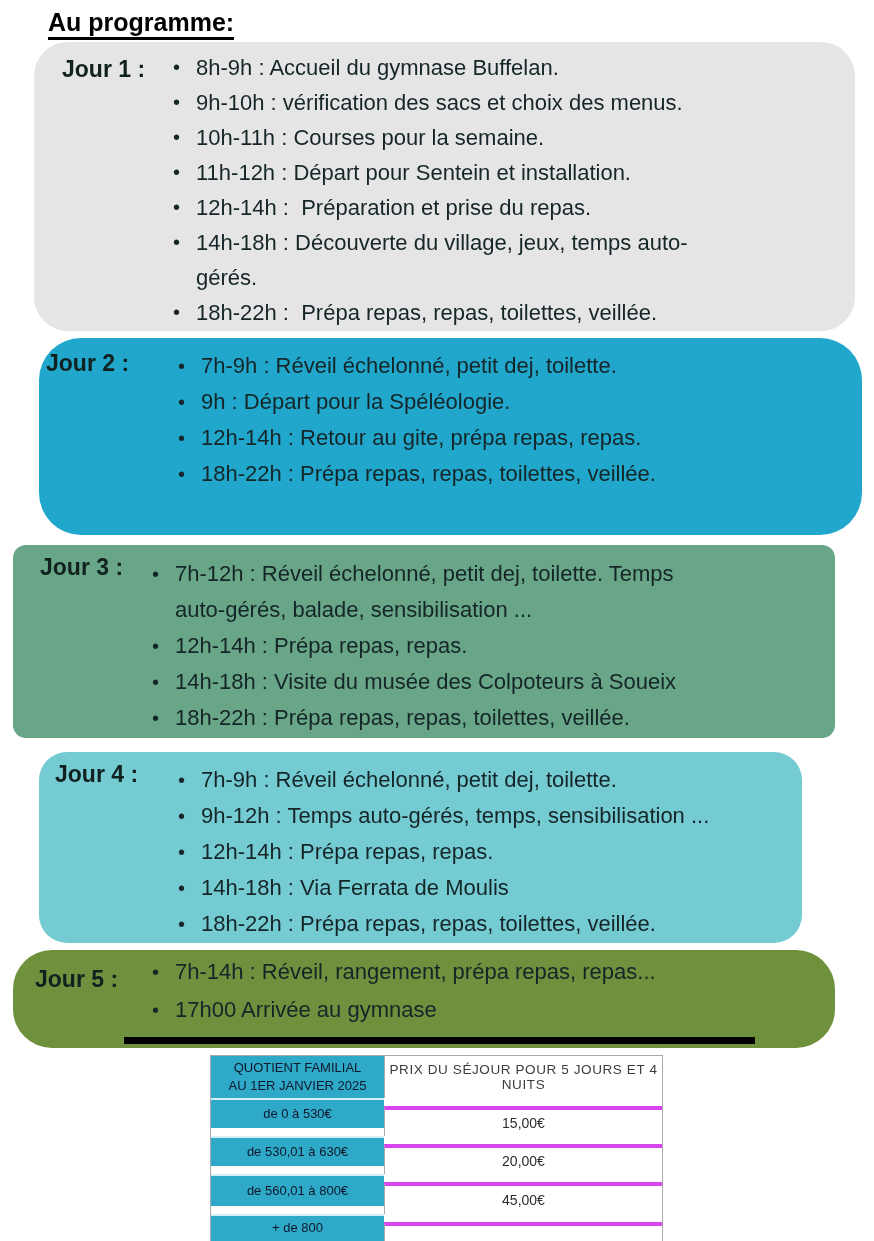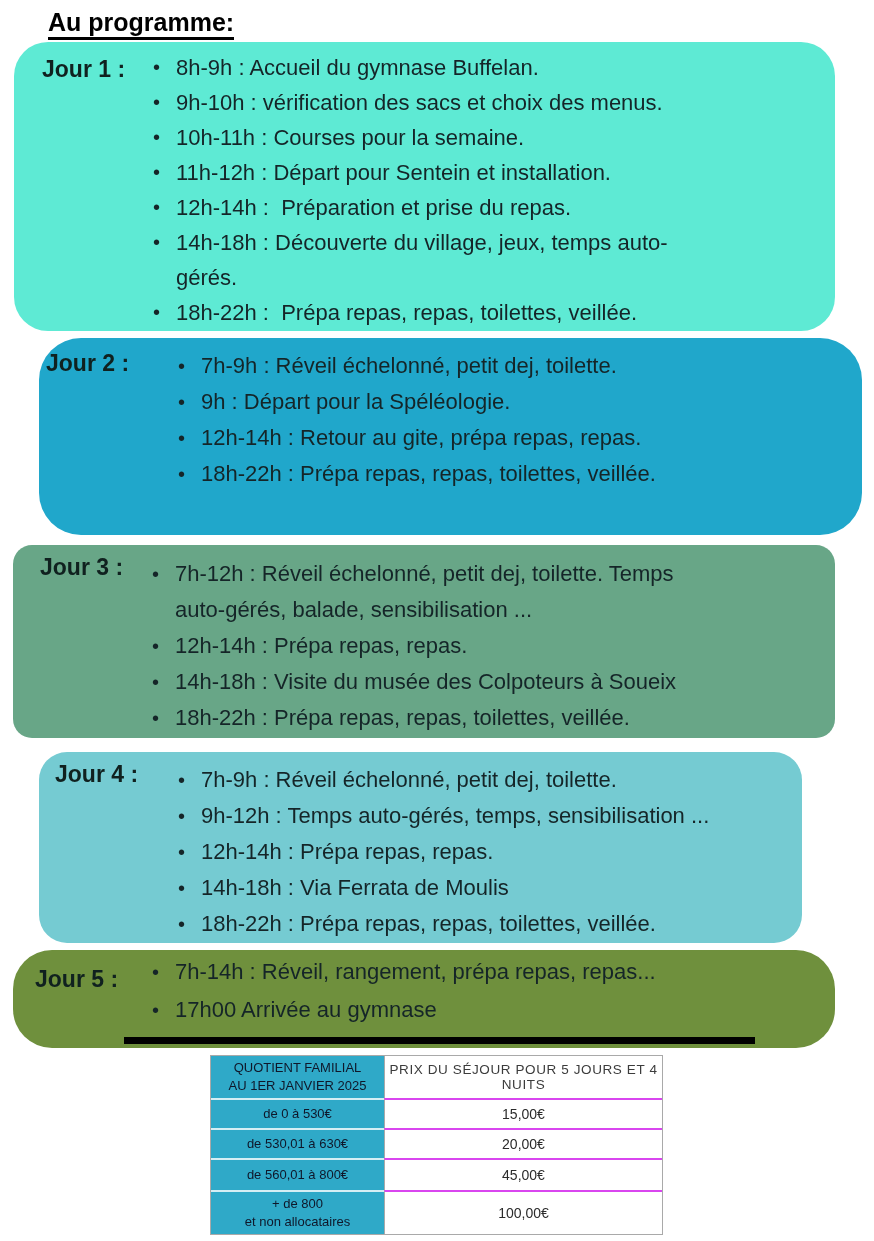--- a/index.html
+++ b/index.html
@@ -15,21 +15,21 @@
   .day-label{position:absolute;font-size:23px;font-weight:bold;color:#10211f;}
   .day-list{list-style:none;margin:0 0 0 135px;padding:0 16px 0 0;font-size:22px;line-height:36px;color:#152528;}
   .day-list li{position:relative;padding-left:27px;white-space:pre-wrap;}
   .day-list li::before{content:"\2022";position:absolute;left:4px;font-size:20px;}
   .day-1{left:14px;top:42px;width:821px;height:289px;border-radius:34px;}
   .day-1 .day-label{left:28px;top:14px;}
   .day-1 .day-list{padding-top:8px;padding-right:30px;line-height:35px;}
   .day-2{left:39px;top:338px;width:823px;height:197px;border-radius:42px;}
   .day-2 .day-label{left:7px;top:12px;}
   .day-2 .day-list{padding-top:10px;}
-  .day-3{left:13px;top:545px;width:822px;height:193px;border-radius:19px;}
+  .day-3{left:13px;top:545px;width:822px;height:193px;border-radius:13px;}
   .day-3 .day-label{left:27px;top:9px;}
   .day-3 .day-list{padding-top:11px;padding-right:30px;}
   .day-4{left:39px;top:752px;width:763px;height:191px;border-radius:28px;}
   .day-4 .day-label{left:16px;top:9px;}
   .day-4 .day-list{padding-top:10px;}
   .day-5{left:13px;top:950px;width:822px;height:98px;border-radius:39px;}
   .day-5 .day-label{left:22px;top:16px;}
   .day-5 .day-list{padding-top:3px;line-height:38px;padding-right:30px;}
   
   .rule{position:absolute;left:124px;top:1037px;width:631px;height:7px;background:#000;}
@@ -40,32 +40,32 @@
   }
   .cell{display:flex;align-items:center;justify-content:center;text-align:center;box-sizing:border-box;}
   .c-left{color:#0f172a;font-size:13px;line-height:1.35;white-space:pre-line;}
   .c-right{background:#fff;border-left:1px solid #a9a9a9;color:#2b2b2b;font-size:14px;white-space:pre-line;}
   .c-right.hdr{font-size:13.5px;color:#3c3c3c;letter-spacing:0.6px;}
   .h-head{height:42px;}
   .h-r{height:30px;}
   .h-r3{height:32px;}
   .h-last{height:44px;}
   .sep-left{border-top:2px solid rgba(255,255,255,0.8);}
-  .sep-right{border-top:2px solid #d946ef;}
+  .sep-right{border-top:4px solid #d946ef;margin-top:8px;}
 </style>
 </head>
 <body>
 
 <div class="canvas">
 
   <div class="page-title">
     <span class="u">Au programme:</span>
   </div>
 
-  <section class="day-card day-1" style="background-color: #5eead4;">
+  <section class="day-card day-1" style="background-color: #e5e5e5; margin-left: 20px;">
     <div class="day-label">Jour 1 :</div>
     <ul class="day-list">
         <li>8h-9h : Accueil du gymnase Buffelan.</li>
         <li>9h-10h : vérification des sacs et choix des menus.</li>
         <li>10h-11h : Courses pour la semaine.</li>
         <li>11h-12h : Départ pour Sentein et installation.</li>
         <li>12h-14h :  Préparation et prise du repas.</li>
         <li>14h-18h : Découverte du village, jeux, temps auto-
 gérés.</li>
         <li>18h-22h :  Prépa repas, repas, toilettes, veillée.</li>

